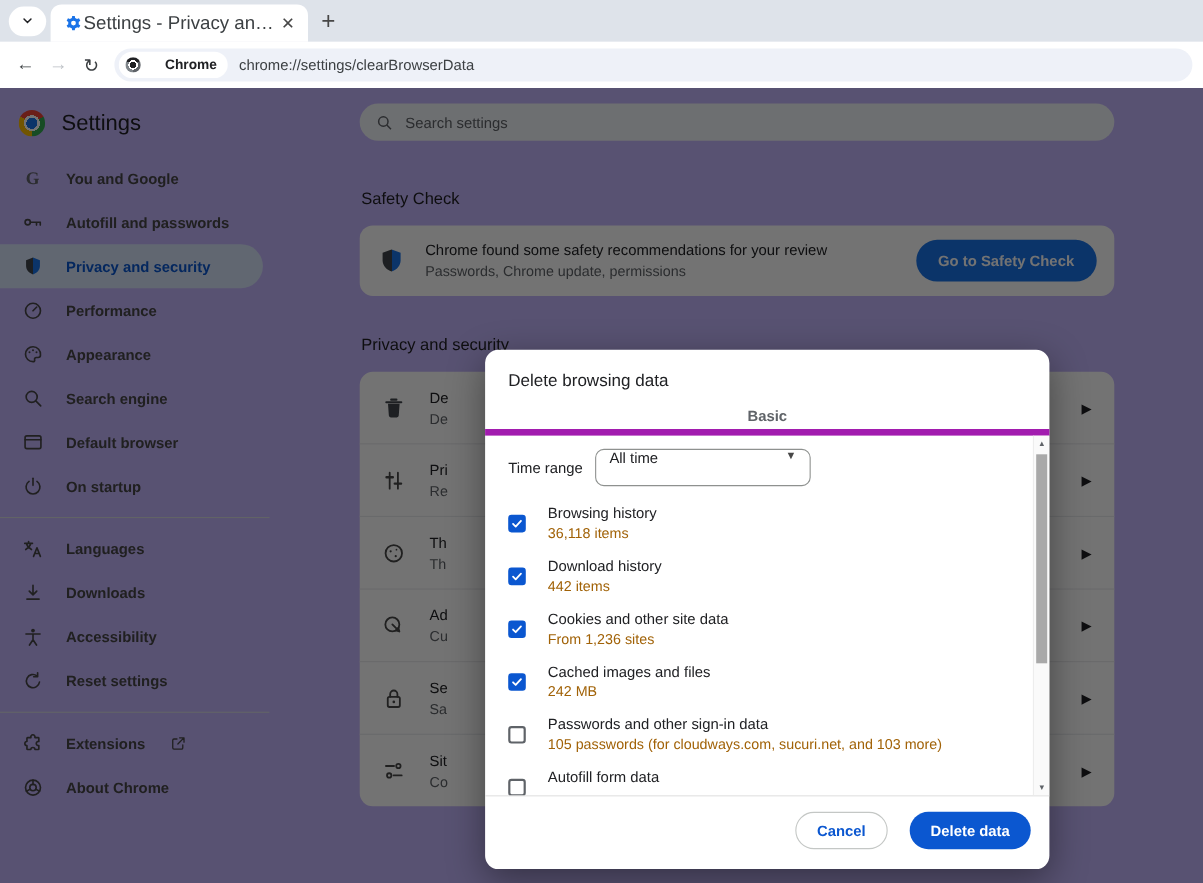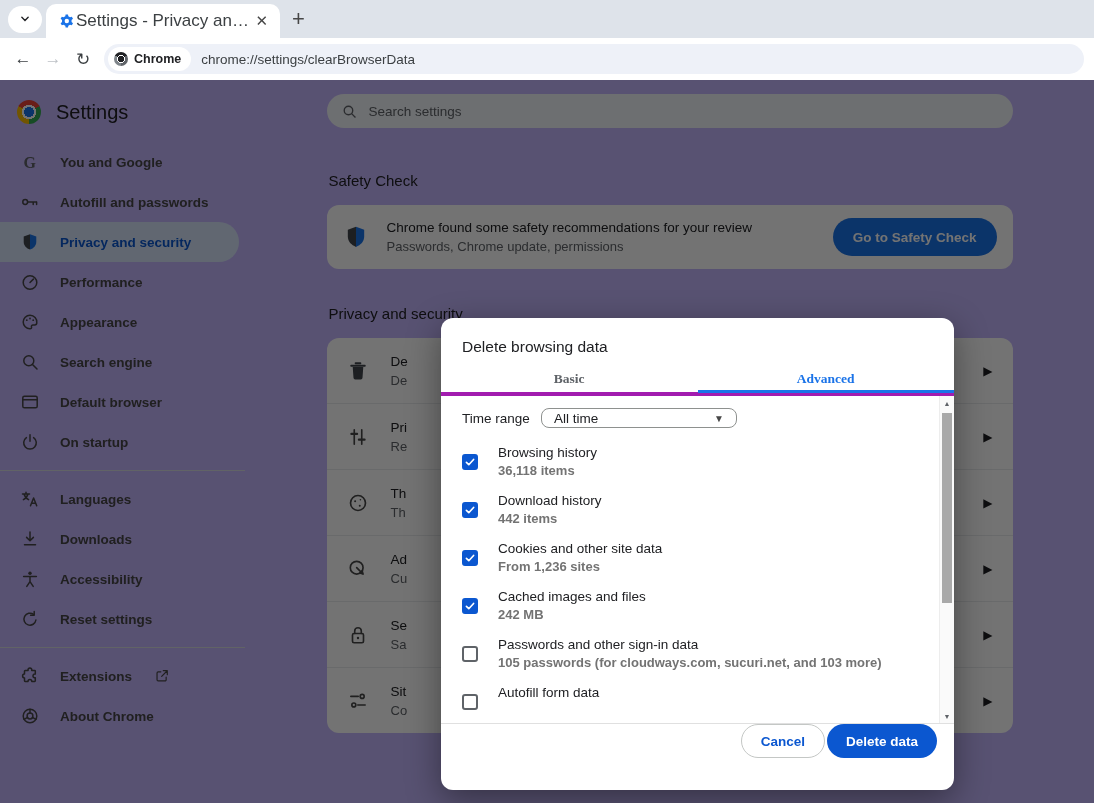--- a/index.html
+++ b/index.html
@@ -10,21 +10,21 @@
   .tabsearch{width:34px;height:27px;background:#fff;border-radius:14px;display:flex;align-items:center;justify-content:center;margin-right:4px;cursor:pointer;}
   .tab{align-self:flex-end;height:34px;width:234px;background:#fff;border-radius:10px 10px 0 0;display:flex;align-items:center;padding:0 8px 0 12px;box-sizing:border-box;}
   .tab-title{flex:1;font-size:17px;color:#3c4043;white-space:nowrap;overflow:hidden;text-overflow:ellipsis;margin-left:2px;}
   .tab-close{font-size:15px;color:#474747;padding:0 4px;cursor:pointer;}
   .newtab{font-size:22px;color:#474747;margin-left:12px;line-height:1;cursor:pointer;}
   
   .toolbar{height:42px;background:#fff;display:flex;align-items:center;padding:0 10px 0 8px;}
   .nav-ic{width:30px;text-align:center;font-size:17px;color:#3c4043;cursor:pointer;}
   .nav-ic.disabled{color:#bdc1c6;}
   .omnibox{flex:1;height:30px;background:#eef1f8;border-radius:15px;display:flex;align-items:center;margin-left:6px;padding:0 12px 0 4px;box-sizing:border-box;}
-  .chip{background:#fff;border-radius:12px;height:24px;display:flex;align-items:center;gap:6px;padding:0 10px 0 6px;font-size:12.5px;font-weight:700;color:#202124;}
+  .chip{background:#fff;border-radius:12px;height:24px;display:flex;align-items:center;gap:22px;padding:0 10px 0 6px;font-size:12.5px;font-weight:700;color:#202124;}
   .mono-logo{width:14px;height:14px;border-radius:50%;
     background:radial-gradient(circle,#202124 0 30%,#fff 30% 43%,rgba(0,0,0,0) 43%),
                conic-gradient(from -60deg,#202124 0 120deg,#5f6368 120deg 240deg,#80868b 240deg 360deg);}
   .url{font-size:13.5px;color:#3c4043;margin-left:10px;white-space:nowrap;}
   
   .page{position:absolute;top:80px;left:0;right:0;bottom:0;background:#c4b5fd;display:flex;}
   .sidebar{width:245px;flex:none;}
   .side-head{display:flex;align-items:center;gap:15px;padding:20px 0 18px 17px;}
   .chrome-logo{width:24px;height:24px;border-radius:50%;flex:none;
     background:radial-gradient(circle,#1a73e8 0 30%,#fff 30% 43%,rgba(0,0,0,0) 43%),
@@ -55,42 +55,42 @@
   .p-title{font-size:13.5px;color:#202124;}
   .p-sub{font-size:13px;color:#5f6368;margin-top:4px;}
   .p-chevron{margin-left:auto;color:#202124;font-size:12px;}
   .p-row svg{width:22px;height:22px;flex:none;}
   
   .scrim{position:absolute;top:80px;left:0;right:0;bottom:0;background:rgba(0,0,0,0.55);}
   
   .dialog{position:absolute;left:441px;top:318px;width:513px;height:472px;background:#fff;border-radius:12px;
           box-shadow:0 10px 34px rgba(0,0,0,.4);z-index:5;}
   .dlg-title{padding:20px 21px 7px;font-size:15.5px;color:#202124;}
-  .dlg-tabs{display:flex;height:33px;border-bottom:4px solid #a21caf;box-sizing:border-box;font-family:Liberation Serif, serif;}
+  .dlg-tabs{display:flex;height:33px;border-bottom:6px solid #a21caf;box-sizing:border-box;}
   .dlg-tab{flex:1;position:relative;text-align:center;line-height:31px;font-size:13.5px;font-weight:600;color:#5f6368;cursor:pointer;}
   .dlg-tab.active{color:#1a73e8;}
   .dlg-tab.active::after{content:"";position:absolute;left:0;right:0;bottom:-1px;height:3px;background:#1a73e8;}
   .dlg-scroll{position:relative;height:327px;overflow:hidden;}
   .time-row{display:flex;align-items:center;padding:12px 0 10px 21px;}
   .time-label{width:79px;font-size:13.5px;color:#202124;flex:none;}
-  .dropdown{width:196px;height:20px;border:1px solid #8e918f;border-radius:8px;display:flex;align-items:center;
+  .dropdown{width:196px;height:34px;border:1px solid #8e918f;border-radius:8px;display:flex;
             justify-content:space-between;padding:0 12px;box-sizing:border-box;font-size:13.5px;color:#202124;cursor:pointer;}
   .dd-caret{color:#474747;font-size:10px;}
   .chk-row{height:48px;display:flex;align-items:center;gap:20px;padding-left:21px;}
   .cb{width:16px;height:16px;border:2px solid #5f6368;border-radius:3px;box-sizing:border-box;flex:none;cursor:pointer;}
   .cb.checked{background:#0b57d0;border-color:#0b57d0;display:flex;align-items:center;justify-content:center;}
   .chk-texts{height:36px;}
   .chk-label{font-size:13.5px;color:#202124;line-height:18px;}
-  .chk-detail{font-size:13px;color:#737373;line-height:17px;font-weight:bold;}
+  .chk-detail{font-size:13px;color:#a16207;line-height:17px;}
   .dlg-scrollbar{position:absolute;top:0;right:0;width:15px;height:327px;background:#fafafa;border-left:1px solid #ededed;box-sizing:border-box;cursor:pointer;}
   .sb-arrow{height:14px;display:flex;align-items:center;justify-content:center;font-size:7px;color:#5f6368;}
   .sb-arrow.down{position:absolute;bottom:0;left:0;right:0;}
   .sb-thumb{position:absolute;top:17px;left:2px;right:2px;height:190px;background:#a9a9a9;}
-  .dlg-footer{height:63px;border-top:1px solid #e0e0e0;display:flex;align-items:flex-start;justify-content:flex-end;
-              gap:2px;padding-right:17px;box-sizing:border-box;}
+  .dlg-footer{height:63px;border-top:1px solid #e0e0e0;display:flex;align-items:center;justify-content:flex-end;
+              gap:20px;padding-right:17px;box-sizing:border-box;}
   .btn{height:34px;border-radius:17px;font-size:13.5px;font-weight:600;display:flex;align-items:center;padding:0 19px;cursor:pointer;box-sizing:border-box;}
   .btn-outline{color:#0b57d0;background:#fff;border:1px solid #c4c7c5;}
   .btn-filled{background:#0b57d0;color:#fff;}
 </style>
 </head>
 <body>
 
 <div class="screen">
 
   <div class="tabstrip">
@@ -514,21 +514,20 @@
       </div>
     </main>
   </div>
 
   <div class="scrim"></div>
 
   <div class="dialog">
     <div class="dlg-title">Delete browsing data</div>
     <div class="dlg-tabs">
       <div class="dlg-tab">Basic</div>
-      <div class="dlg-tab active">Advanced</div>
     </div>
     <div class="dlg-scroll">
       <div style="padding-right:15px;">
         <div class="time-row">
           <span class="time-label">Time range</span>
           <div class="dropdown">
             <span>All time</span>
             <span class="dd-caret">▼</span>
           </div>
         </div>

